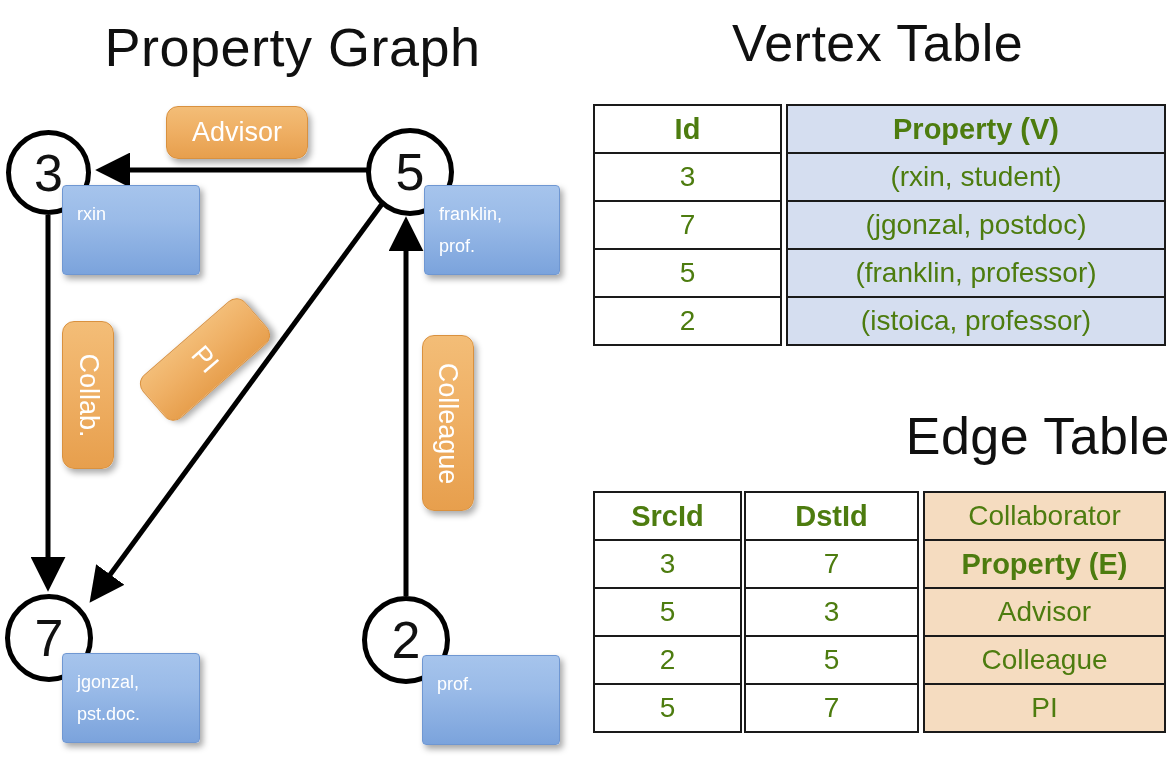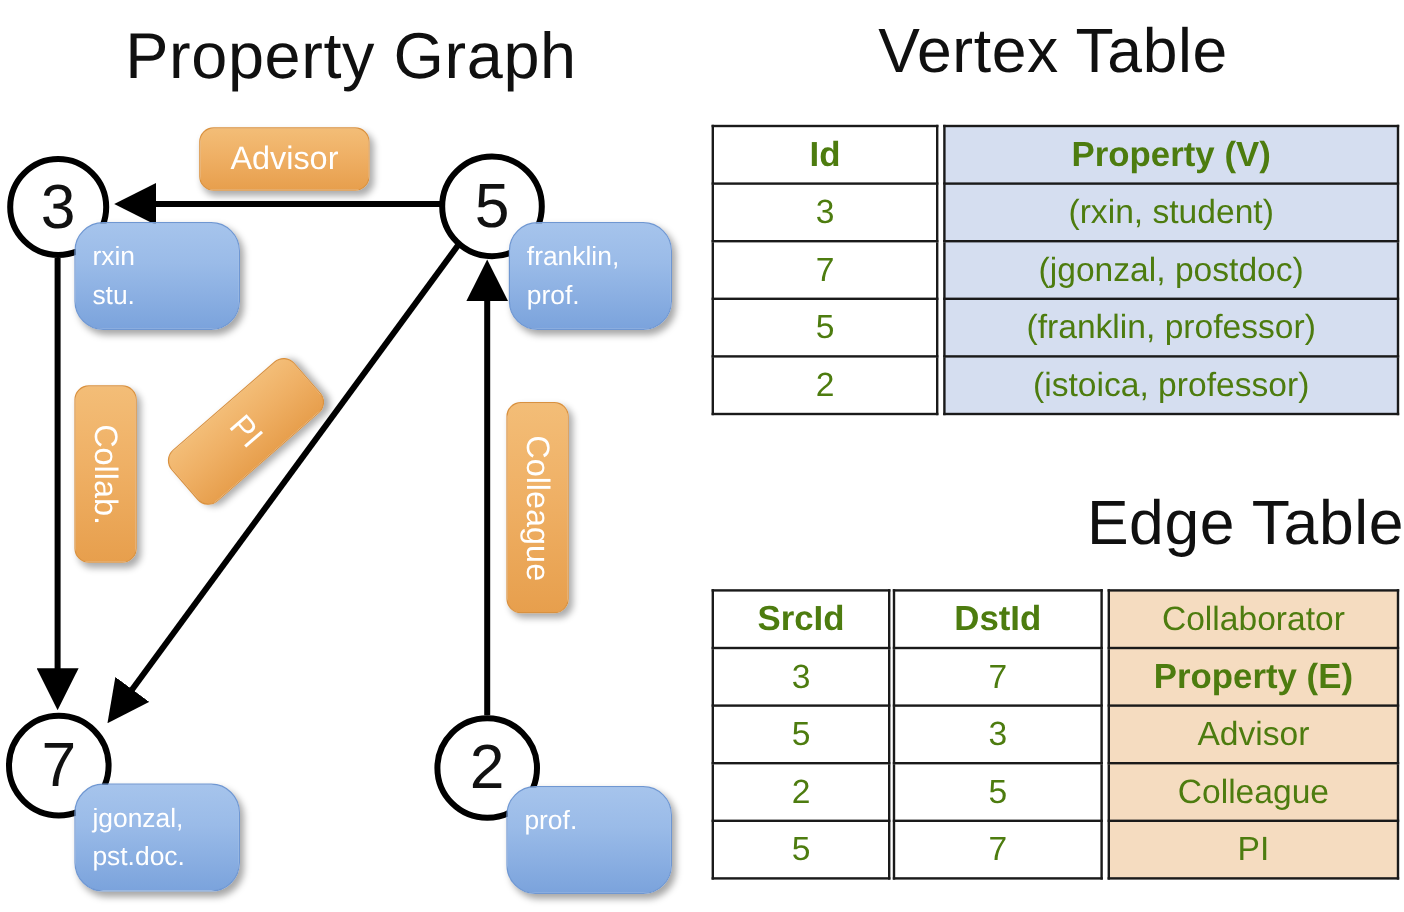--- a/index.html
+++ b/index.html
@@ -39,28 +39,28 @@
     font-family:"Liberation Sans", sans-serif;
     font-weight:300;
     font-size:52px;
     color:#111;
     z-index:4;
   }
 
   .prop-box{
     position:absolute;
     box-sizing:border-box;
-    border-radius:24px;
+    border-radius:4px;
     background:linear-gradient(180deg,#a6c4ec 0%,#9abbe8 38%,#7ba3dc 100%);
     border:1px solid #6f97d2;
     box-shadow:3px 4px 6px rgba(0,0,0,0.35);
     color:#ffffff;
     font-family:"Liberation Sans", sans-serif;
     font-weight:400;
-    font-size:22px;
+    font-size:18px;
     line-height:32px;
     padding:12px 0 0 14px;
     z-index:6;
   }
   .prop-box span{display:block;}
 
   .edge-label{
     position:absolute;
     box-sizing:border-box;
     border-radius:12px;
@@ -150,21 +150,20 @@
 
     <div class="edge-label vert" style="left:422px;top:335px;width:52px;height:176px;">
       <span>Colleague</span>
     </div>
 
     <div class="node-circle" style="left:6px;top:130px;width:85px;height:85px;">
       <span>3</span>
     </div>
     <div class="prop-box" style="left:62px;top:185px;width:138px;height:90px;">
       <span>rxin</span>
-      <span>stu.</span>
     </div>
 
     <div class="node-circle" style="left:366px;top:128px;width:88px;height:88px;">
       <span>5</span>
     </div>
     <div class="prop-box" style="left:424px;top:185px;width:136px;height:90px;">
       <span>franklin,</span>
       <span>prof.</span>
     </div>
 

